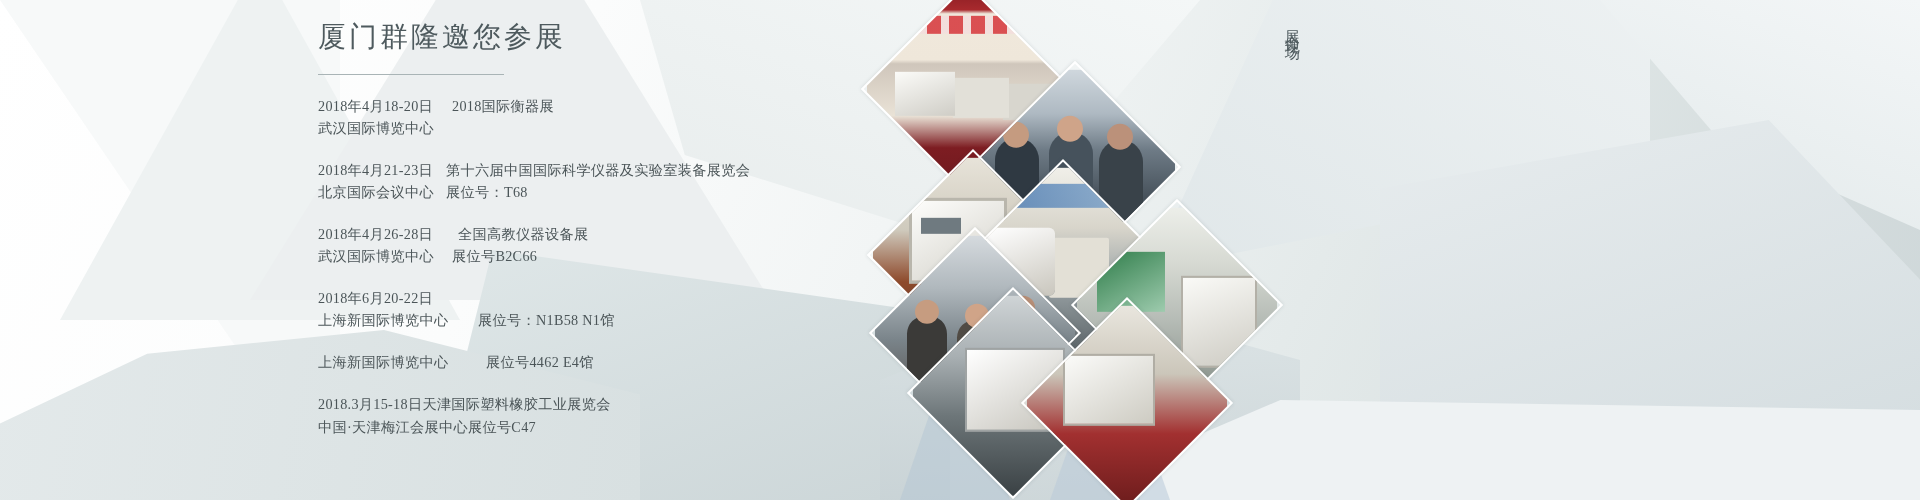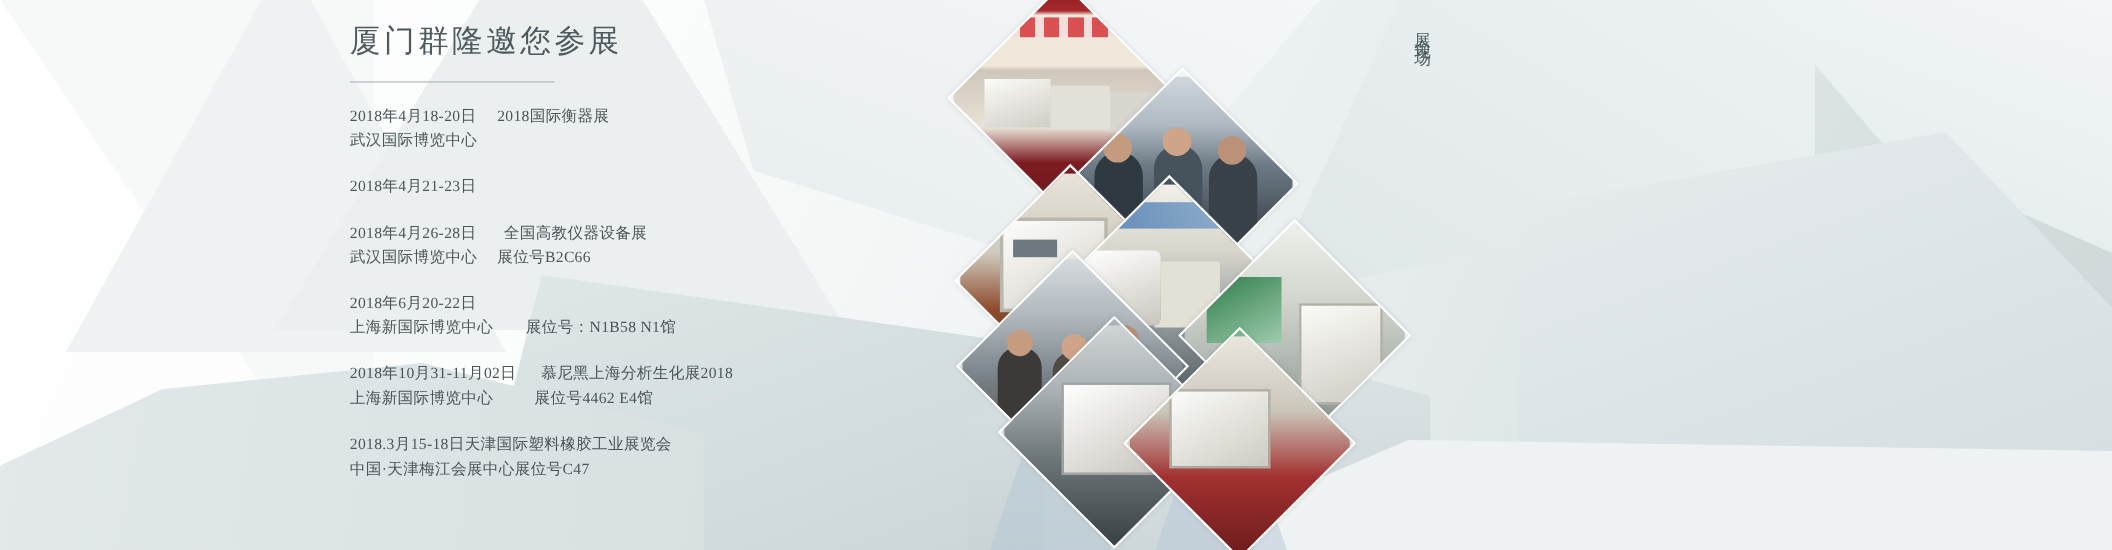--- a/index.html
+++ b/index.html
@@ -142,20 +142,25 @@
         <span class="c2 ind2">2018国际衡器展</span>
       </div>
       <div class="row">
         <span class="c1">武汉国际博览中心</span>
       </div>
     </div>
 
     <div class="event">
       <div class="row">
         <span class="c1">2018年4月21-23日</span>
+        <span class="c2 ind">第十六届中国国际科学仪器及实验室装备展览会</span>
+      </div>
+      <div class="row">
+        <span class="c1">北京国际会议中心</span>
+        <span class="c2 ind">展位号：T68</span>
       </div>
     </div>
 
     <div class="event">
       <div class="row">
         <span class="c1">2018年4月26-28日</span>
         <span class="c2 ind3">全国高教仪器设备展</span>
       </div>
       <div class="row">
         <span class="c1">武汉国际博览中心</span>
@@ -168,24 +173,20 @@
         <span class="c1">2018年6月20-22日</span>
       </div>
       <div class="row">
         <span class="c1w">上海新国际博览中心</span>
         <span class="c2">展位号：N1B58  N1馆</span>
       </div>
     </div>
 
     <div class="event">
       <div class="row">
-        <span class="c1w">2018年10月31-11月02日</span>
-        <span class="c2 ind2">慕尼黑上海分析生化展2018</span>
-      </div>
-      <div class="row">
         <span class="c1w">上海新国际博览中心</span>
         <span class="c2 ind">展位号4462  E4馆</span>
       </div>
     </div>
 
     <div class="event single">
       <div class="row">
         <span class="line">2018.3月15-18日天津国际塑料橡胶工业展览会</span>
       </div>
       <div class="row">

